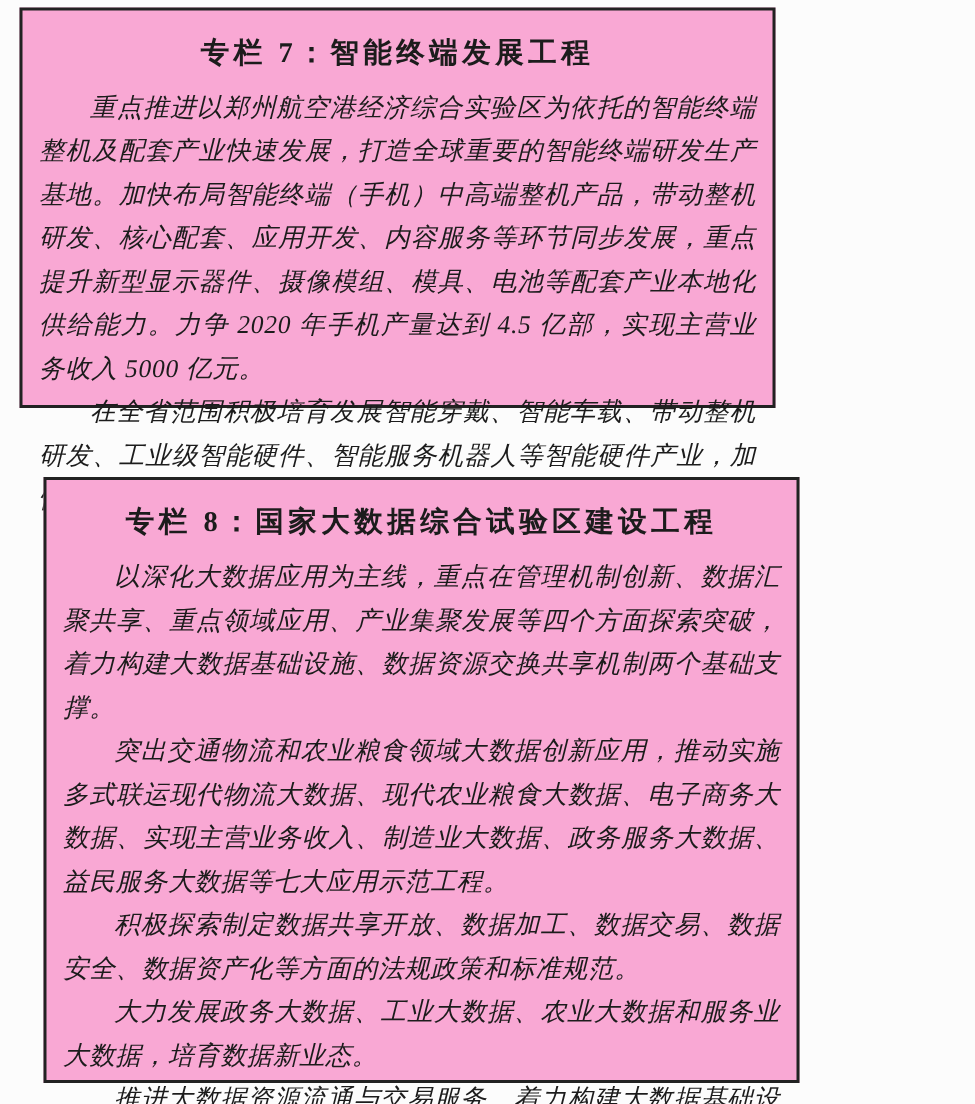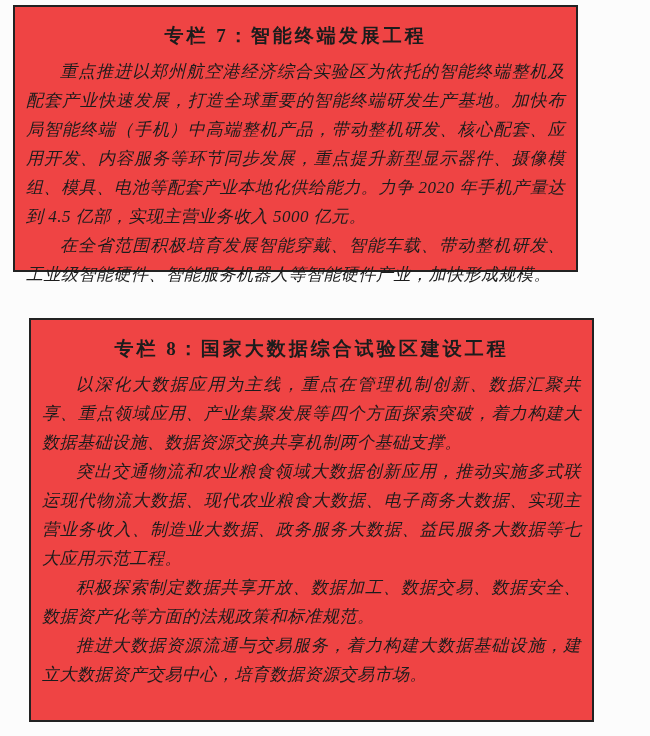--- a/index.html
+++ b/index.html
@@ -15,23 +15,23 @@
     overflow: hidden;
   }
   .page {
     position: relative;
     width: 650px;
     height: 736px;
   }
   .panel {
     position: absolute;
     left: 13px;
-    width: 565px;
+    width: 504px;
     box-sizing: border-box;
-    background: #ef4444;
+    background: #f9a8d4;
     border: 2px solid #222222;
     padding: 16px 11px 0 11px;
   }
   .panel-7 {
     top: 5px;
     height: 267px;
   }
   .panel-8 {
     top: 318px;
     height: 404px;
@@ -66,16 +66,17 @@
     <h2 class="panel-title">专栏 7：智能终端发展工程</h2>
     <p class="panel-para">重点推进以郑州航空港经济综合实验区为依托的智能终端整机及配套产业快速发展，打造全球重要的智能终端研发生产基地。加快布局智能终端（手机）中高端整机产品，带动整机研发、核心配套、应用开发、内容服务等环节同步发展，重点提升新型显示器件、摄像模组、模具、电池等配套产业本地化供给能力。力争 2020 年手机产量达到 4.5 亿部，实现主营业务收入 5000 亿元。</p>
     <p class="panel-para">在全省范围积极培育发展智能穿戴、智能车载、带动整机研发、工业级智能硬件、智能服务机器人等智能硬件产业，加快形成规模。</p>
   </section>
 
   <section class="panel panel-8">
     <h2 class="panel-title">专栏 8：国家大数据综合试验区建设工程</h2>
     <p class="panel-para">以深化大数据应用为主线，重点在管理机制创新、数据汇聚共享、重点领域应用、产业集聚发展等四个方面探索突破，着力构建大数据基础设施、数据资源交换共享机制两个基础支撑。</p>
     <p class="panel-para">突出交通物流和农业粮食领域大数据创新应用，推动实施多式联运现代物流大数据、现代农业粮食大数据、电子商务大数据、实现主营业务收入、制造业大数据、政务服务大数据、益民服务大数据等七大应用示范工程。</p>
     <p class="panel-para">积极探索制定数据共享开放、数据加工、数据交易、数据安全、数据资产化等方面的法规政策和标准规范。</p>
+    <p class="panel-para">大力发展政务大数据、工业大数据、农业大数据和服务业大数据，培育数据新业态。</p>
     <p class="panel-para">推进大数据资源流通与交易服务，着力构建大数据基础设施，建立大数据资产交易中心，培育数据资源交易市场。</p>
   </section>
 
 </div>
 
 </body></html>

